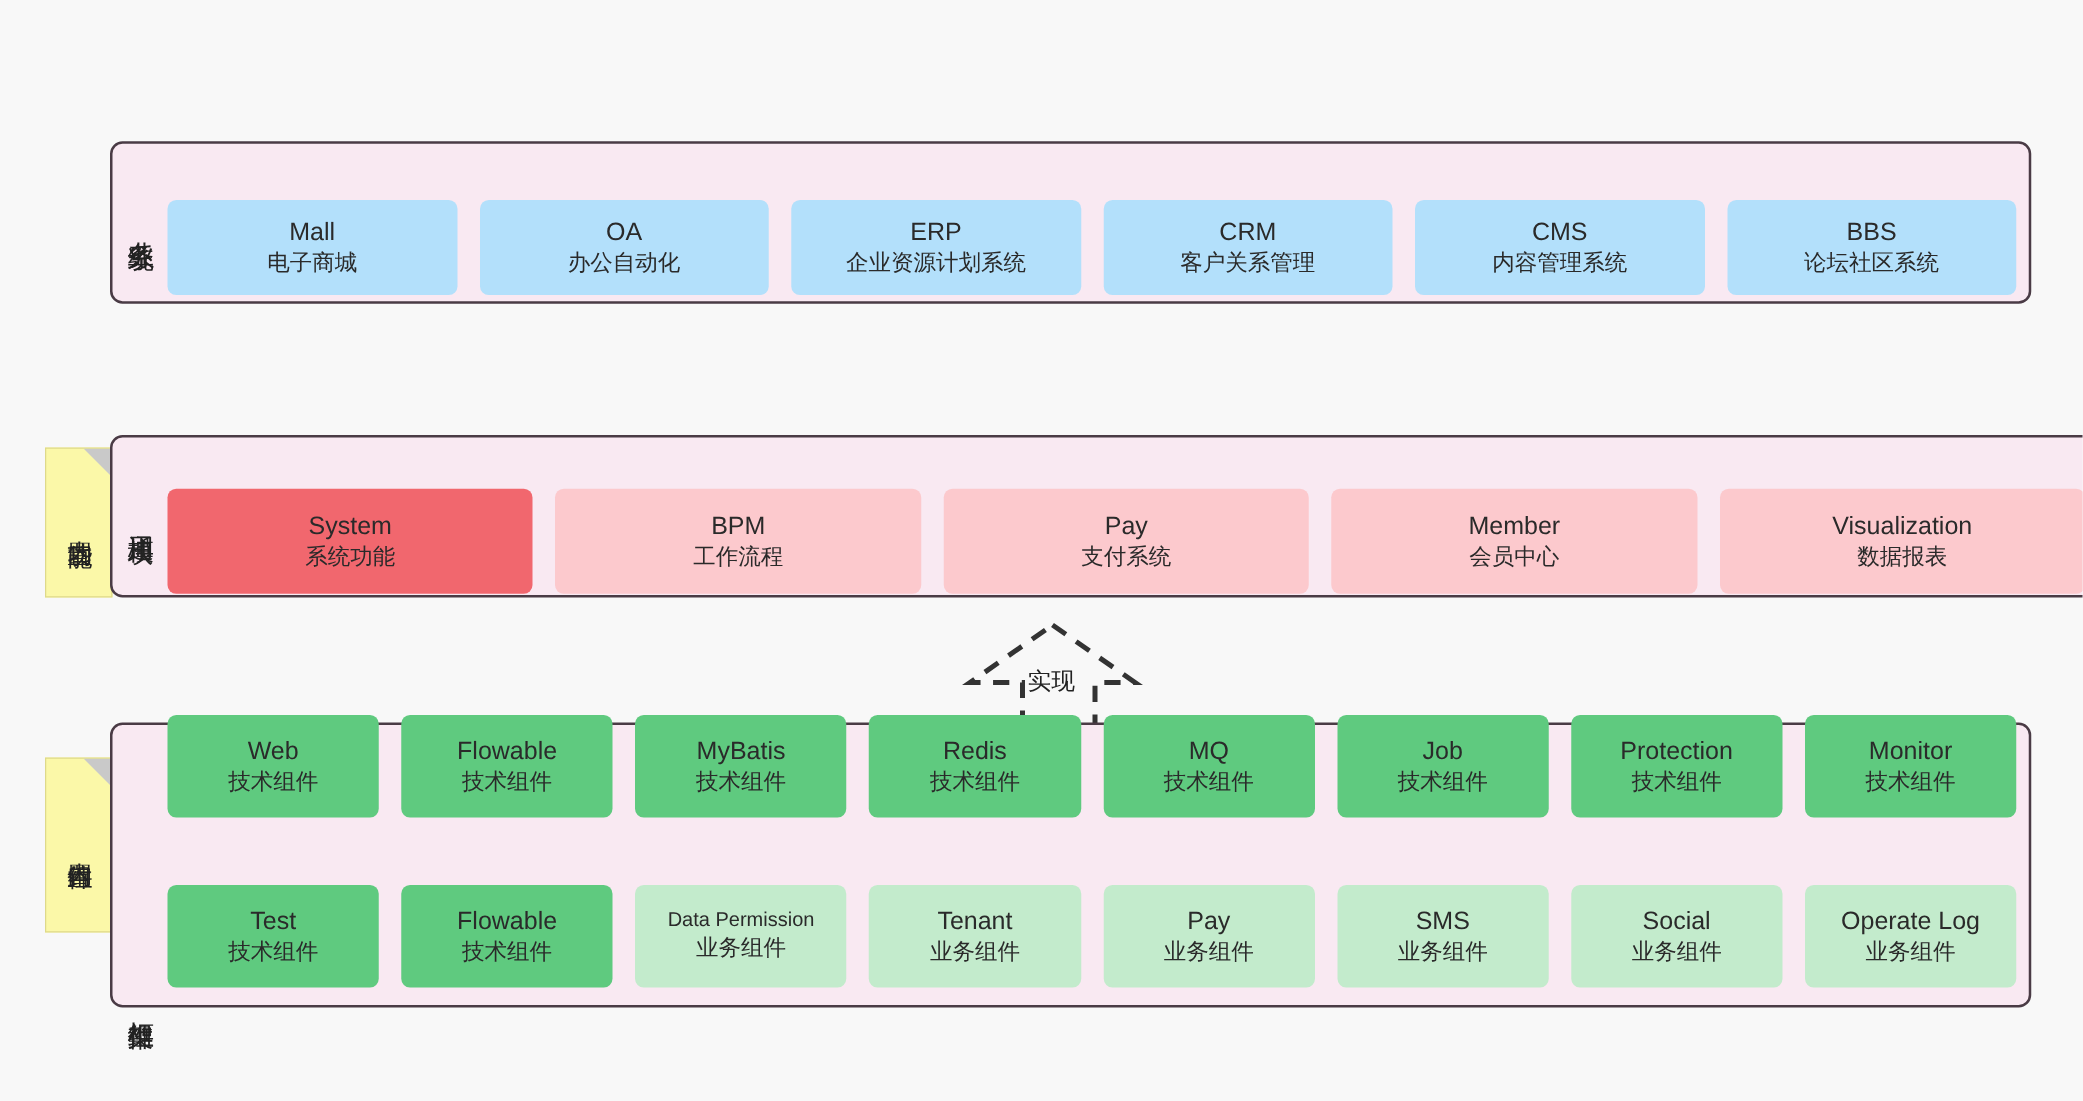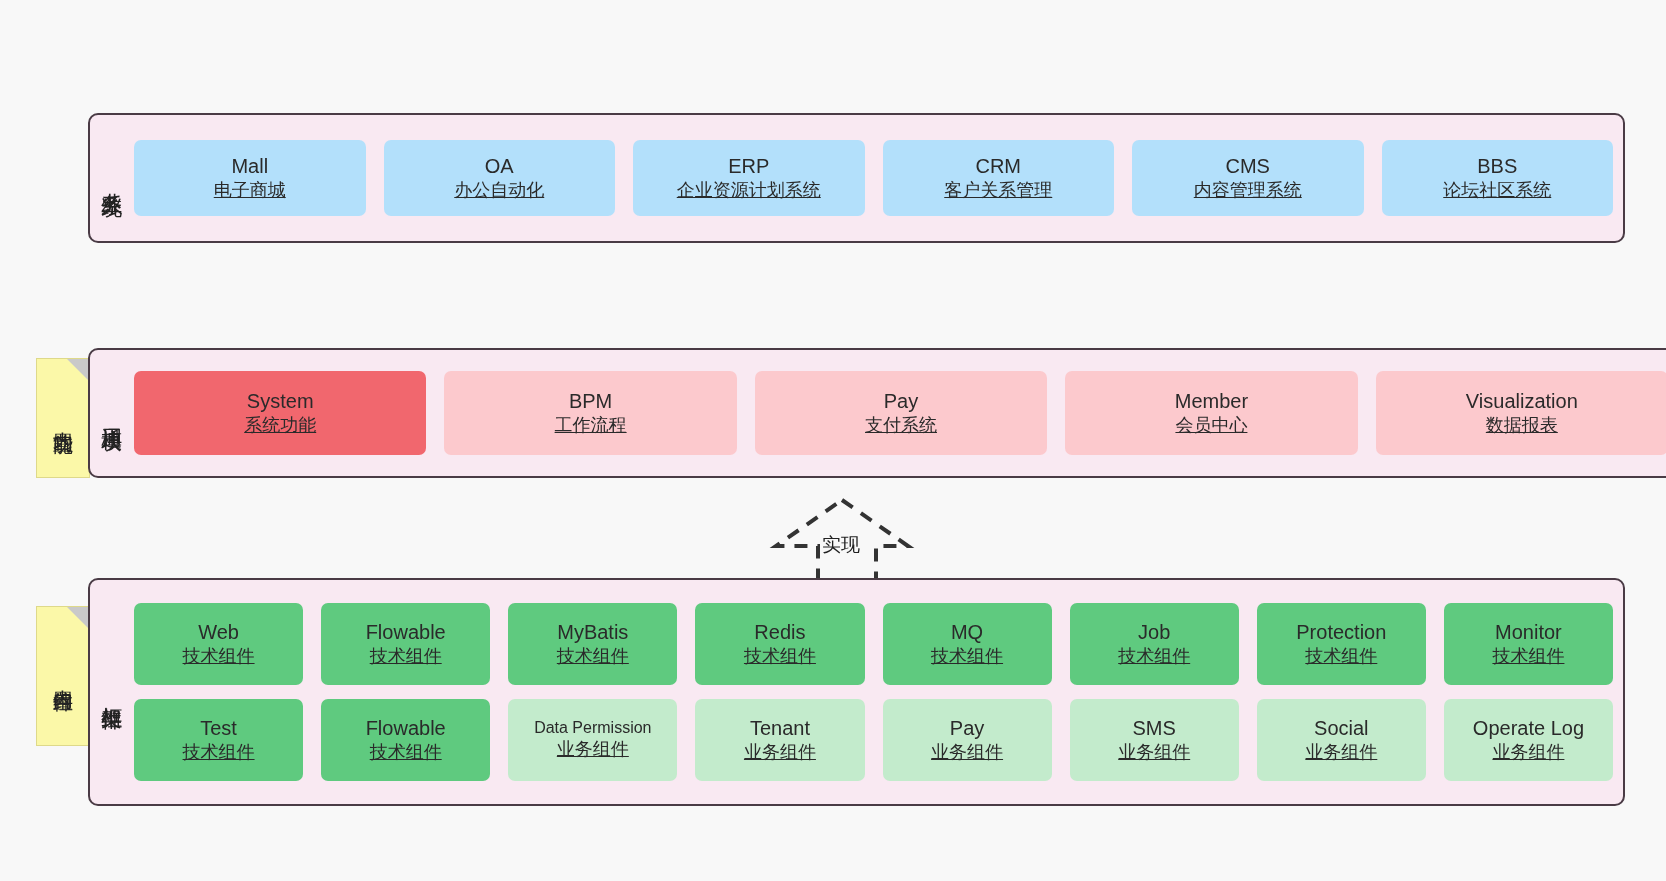--- a/index.html
+++ b/index.html
@@ -59,23 +59,24 @@
     flex:1 1 0;
     border-radius:7px;
     display:flex;
     flex-direction:column;
     align-items:center;
     justify-content:center;
     text-align:center;
     line-height:1.26;
     box-sizing:border-box;
     padding:4px 6px;
+    margin-top:40px;
   }
   .cell .l1{font-size:20px;}
-  .cell .l2{font-size:18px;text-decoration:underline;}
+  .cell .l2{font-size:18px;}
   .cell.three .l1{font-size:16px;line-height:1.18;}
 
   
   .h-top .cell{height:76px;}
   .h-mid .cell{height:84px;}
   .h-bot .cell{height:82px;}
 
   
   .c-blue   {background:#b3e0fb;}
   .c-red    {background:#f1676e;}
@@ -200,21 +201,21 @@
       <path d="M 72 4 L 138 50 L 106 50 L 106 86 L 48 86 L 48 50 L 6 50 Z" fill="none" stroke="#333333" stroke-width="4" stroke-dasharray="13 10" stroke-linejoin="miter"></path>
     </svg>
     <span class="alabel" style="left:52px;top:36px;">实现</span>
   </div>
 
   <div class="note" style="left:36px;top:606px;height:140px;">
     <span class="fold"></span>
     <span>内置组件</span>
   </div>
 
-  <div class="section" id="sec-bot" style="left:88px;top:578px;width:1537px;height:228px;">
+  <div class="section" id="sec-bot" style="left:88px;top:578px;width:1537px;height:228px;align-items:flex-end;">
     <div class="sec-title">框架组件</div>
     <div class="sec-body">
       <div class="grid-rows h-bot">
 
         <div class="row">
           <div class="cell c-green">
             <span class="l1">Web</span>
             <span class="l2">技术组件</span>
           </div>
           <div class="cell c-green">

